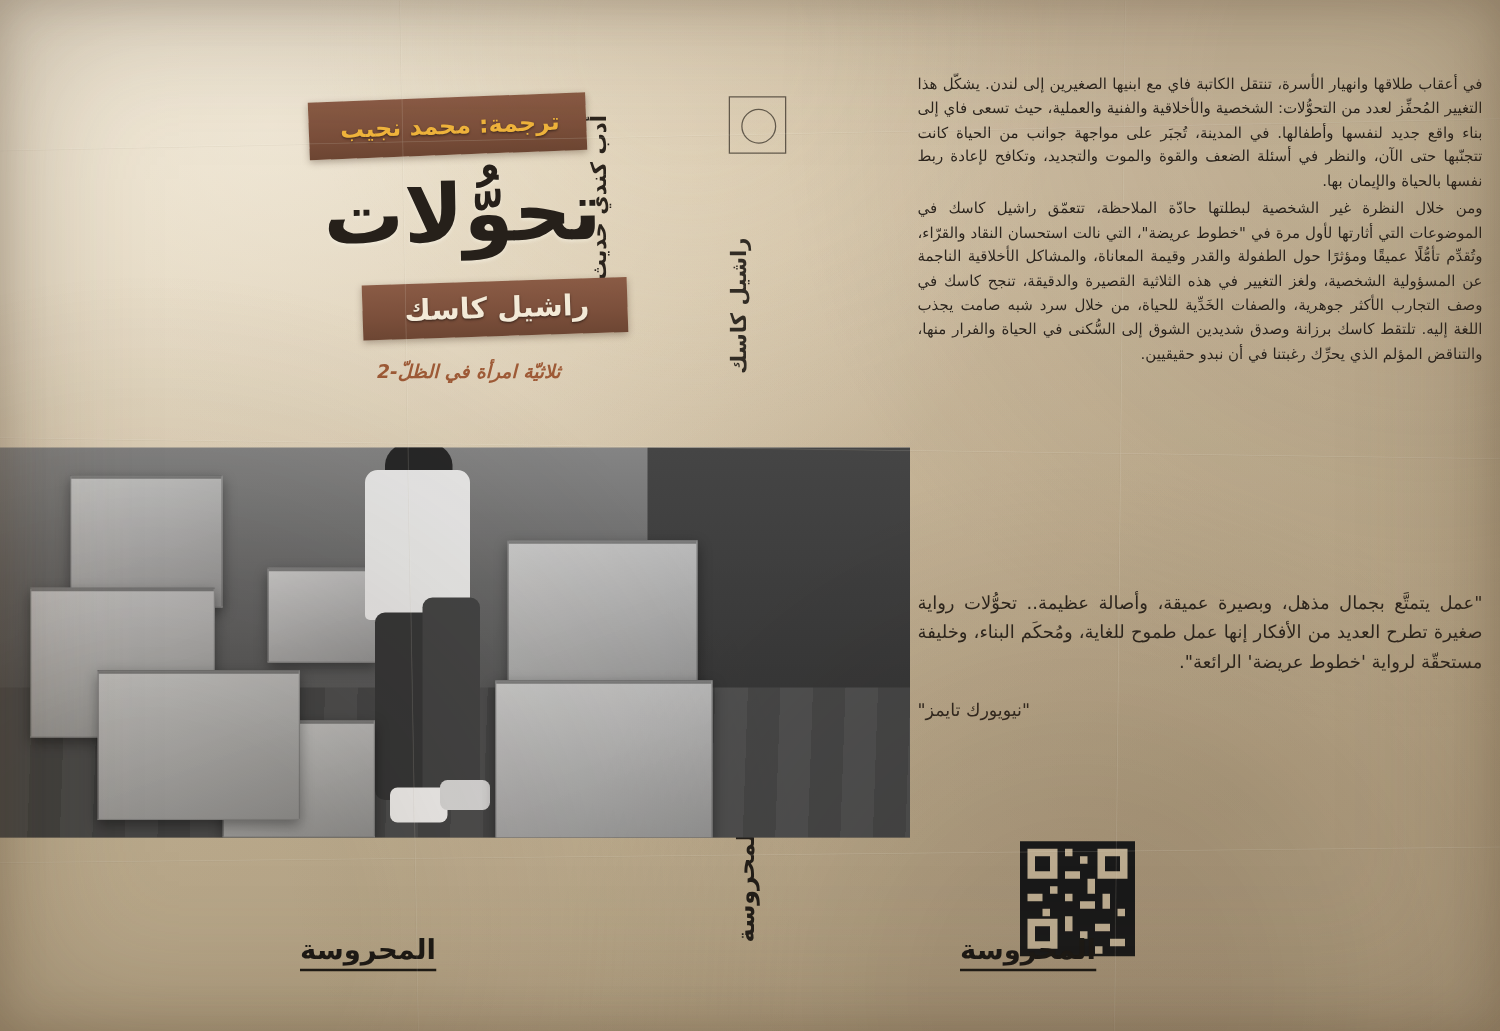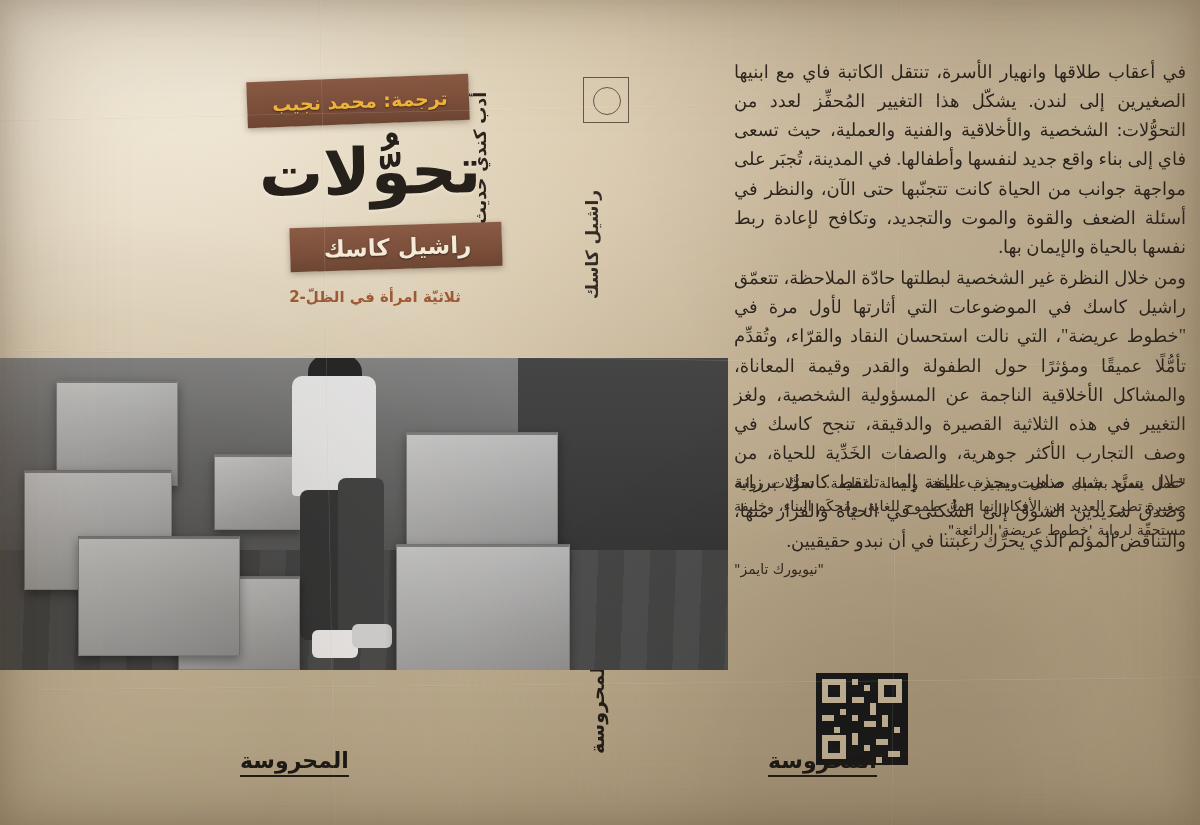--- a/index.html
+++ b/index.html
@@ -38,24 +38,23 @@
     box-shadow:inset 0 0 120px rgba(80,60,38,.35), inset 0 0 35px rgba(80,60,38,.25);
   }
 
   
   .back{
     position:absolute;left:718px;top:0;width:482px;height:825px;
   }
   .blurb{
     position:absolute;right:14px;top:58px;width:452px;
     text-align:justify;direction:rtl;
-    font-size:18px;line-height:1.62;color:#2e261d;
+    font-size:12px;line-height:1.62;color:#2e261d;
     letter-spacing:.1px;
     text-shadow:0 0 1px rgba(255,255,255,.25);
-    font-family:Liberation Serif, serif;
   }
   .blurb p{margin:0 0 2px 0;}
   .quote{
     position:absolute;right:14px;top:472px;width:452px;
     text-align:justify;direction:rtl;
     font-size:14.4px;line-height:1.62;color:#2e261d;
   }
   .quote .src{
     display:block;margin-top:16px;text-align:left;font-size:14px;color:#33291f;
   }
@@ -122,21 +121,21 @@
     text-shadow:0 2px 3px rgba(255,255,245,.35);
   }
   .author{
     position:absolute;left:295px;top:232px;width:205px;height:30px;
     transform:rotate(-1.8deg);
     color:#f3ead8;font-size:23px;font-weight:bold;text-align:center;line-height:30px;
     text-shadow:0 1px 2px rgba(0,0,0,.5);
   }
   .series{
     position:absolute;left:250px;top:288px;width:250px;
-    text-align:center;color:#9e5a36;font-size:15px;font-weight:bold;
+    text-align:center;color:#9e5a36;font-size:15px;font-weight:bold;font-style:italic;
   }
   .genre{
     position:absolute;left:470px;top:92px;
     writing-mode:vertical-rl;transform:rotate(180deg);
     font-size:17px;font-weight:bold;color:#2b241d;white-space:nowrap;
   }
 
   
   .photo{
     position:absolute;left:0;top:358px;width:728px;height:312px;

